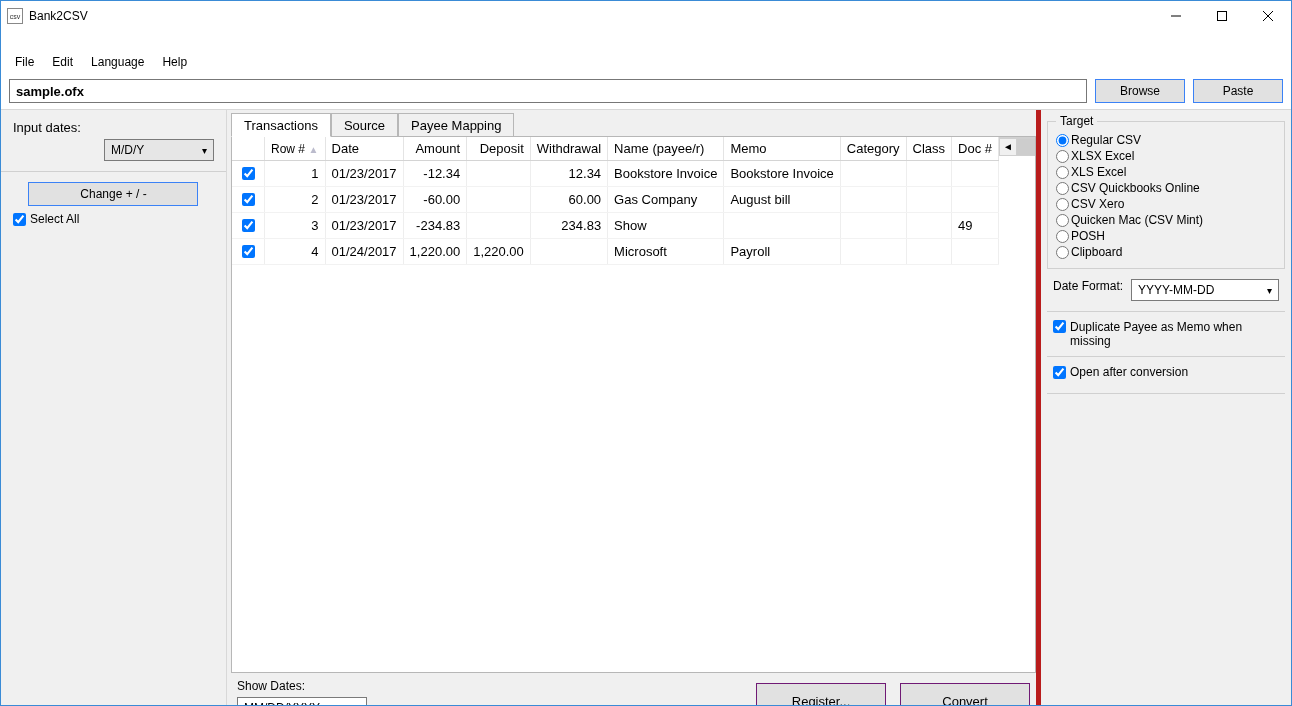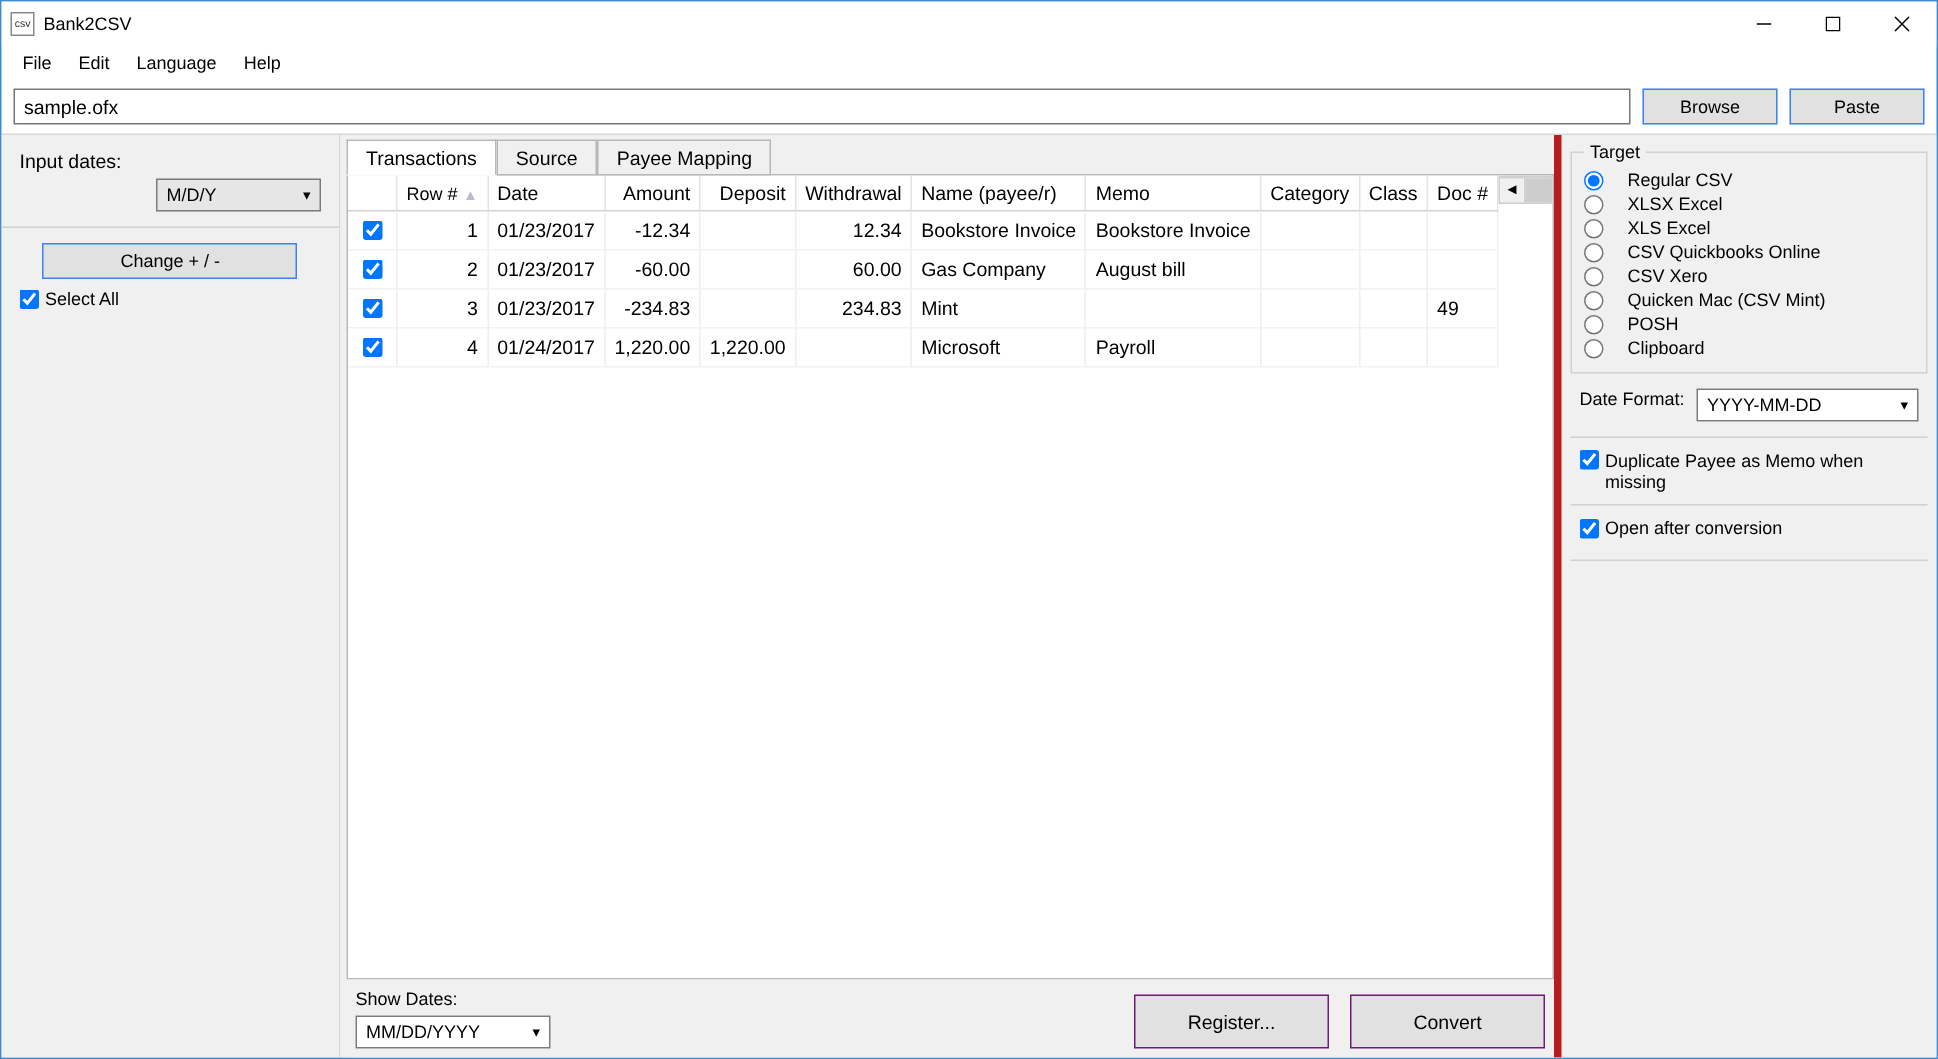--- a/index.html
+++ b/index.html
@@ -3,24 +3,24 @@
 <meta charset="utf-8">
 <style>
   * { box-sizing: border-box; font-family: "Segoe UI", Tahoma, sans-serif; font-size: 12px; }
   body { margin:0; background:#fff; width:1292px; height:706px; border:1px solid #3a8bd6; overflow:hidden; }
   .titlebar { height:30px; display:flex; align-items:center; justify-content:space-between; background:#fff; padding:0 0 0 6px;}
   .titlebar .left { display:flex; align-items:center; gap:6px;}
   .titlebar .app-icon { width:16px; height:16px; border:1px solid #888; display:flex; align-items:center; justify-content:center; font-size:7px; color:#333; }
   .titlebar .title { font-size:12px; }
   .winbtns { display:flex;}
   .winbtn { width:46px; height:30px; display:flex; align-items:center; justify-content:center; font-size:14px;}
-  .menubar { height:22px; display:flex; align-items:center; gap:2px; padding:0 6px; }
+  .menubar { height:22px; display:flex; align-items:center; gap:2px; padding:0 6px;margin-top:20px; }
   .menubar .mi { padding:2px 8px; }
   .filerow { display:flex; align-items:center; gap:8px; padding:6px 8px 6px 8px;}
-  .filerow input[type=text] { flex:1; height:24px; border:1px solid #777; padding:2px 6px; font-size:13px;}
+  .filerow input[type=text] { flex:1; height:24px; border:1px solid #777; padding:2px 6px; font-size:13px;font-weight:bold;}
   .btn { height:24px; min-width:90px; background:#e1e1e1; border:1px solid #3b82f6; text-align:center; line-height:22px; padding:0 12px;}
   .main { display:flex; height:calc(706px - 30px - 22px - 36px - 2px); border-top:1px solid #d8d8d8; }
   .leftpane { width:230px; border-right:1px solid #d8d8d8; padding:10px 12px; background:#f0f0f0; display:flex; flex-direction:column; gap:6px;}
   .fieldrow { display:flex; flex-direction:column; gap:4px;}
   .fieldrow label { font-size:13px;}
   .combo { display:flex; align-items:center; height:22px; border:1px solid #7a7a7a; background:#e6e6e6; padding:0 6px; justify-content:space-between;}
   .combo .chev { font-size:10px;}
   .spinbox { display:flex; align-items:center; height:22px; border:1px solid #7a7a7a; background:#fff; padding-left:6px; width:94px; align-self:flex-end;}
   .spinbox .spin { width:16px; display:flex; flex-direction:column; border-left:1px solid #7a7a7a; height:100%;}
   .spinbox .spin div { flex:1; display:flex; align-items:center; justify-content:center; font-size:7px; background:#e1e1e1; border-bottom:1px solid #7a7a7a;}
@@ -45,21 +45,21 @@
   .hscroll .thumb{ position:absolute; left:0; top:0; bottom:0; width:140px; background:#cdcdcd;}
   .bottomrow{ display:flex; align-items:flex-start; justify-content:space-between; padding:6px 6px 6px 6px; background:#f0f0f0;}
   .bottomrow .left2{ display:flex; flex-direction:column; gap:4px;}
   .bottomrow .combo { width:130px; background:#fff;}
   .bottomrow .btns{ display:flex; gap:14px; margin-top:4px;}
   .bottomrow .bigbtn{ width:130px; height:36px; border:1px solid #701a75; background:#e1e1e1; display:flex; align-items:center; justify-content:center; font-size:13px;}
   .rightpane { width:260px; border-left:5px solid #b91c1c; background:#f0f0f0; display:flex; flex-direction:column;}
   .group { border:1px solid #d0d0d0; margin:4px 6px 0 6px; padding:4px 8px 8px 8px; background:#f0f0f0;}
   .group legend{ font-size:12px; padding:0 4px;}
   fieldset{border:1px solid #d0d0d0;}
-  .radio { display:flex; align-items:center; gap:16px; font-size:13px; padding:1px 0;}
+  .radio { display:flex; align-items:center; gap:2px; font-size:13px; padding:1px 0;}
   .radio input { margin:0;}
   .dateformat { display:flex; gap:8px; padding:10px 12px;}
   .dateformat .combo{ flex:1; background:#fff;}
   .rightchk { padding:8px 12px;}
 </style>
 </head>
 <body>
 
 <div class="titlebar">
   <div class="left">
@@ -168,21 +168,21 @@
                 <td></td>
                 <td></td>
               </tr>
               <tr>
                 <td><input type="checkbox" checked="" style=""></td>
                 <td class="num">3</td>
                 <td>01/23/2017</td>
                 <td class="num">-234.83</td>
                 <td class="num"></td>
                 <td class="num">234.83</td>
-                <td>Mint</td>
+                <td>Show</td>
                 <td></td>
                 <td></td>
                 <td></td>
                 <td>49</td>
               </tr>
               <tr>
                 <td><input type="checkbox" checked="" style=""></td>
                 <td class="num">4</td>
                 <td>01/24/2017</td>
                 <td class="num">1,220.00</td>

